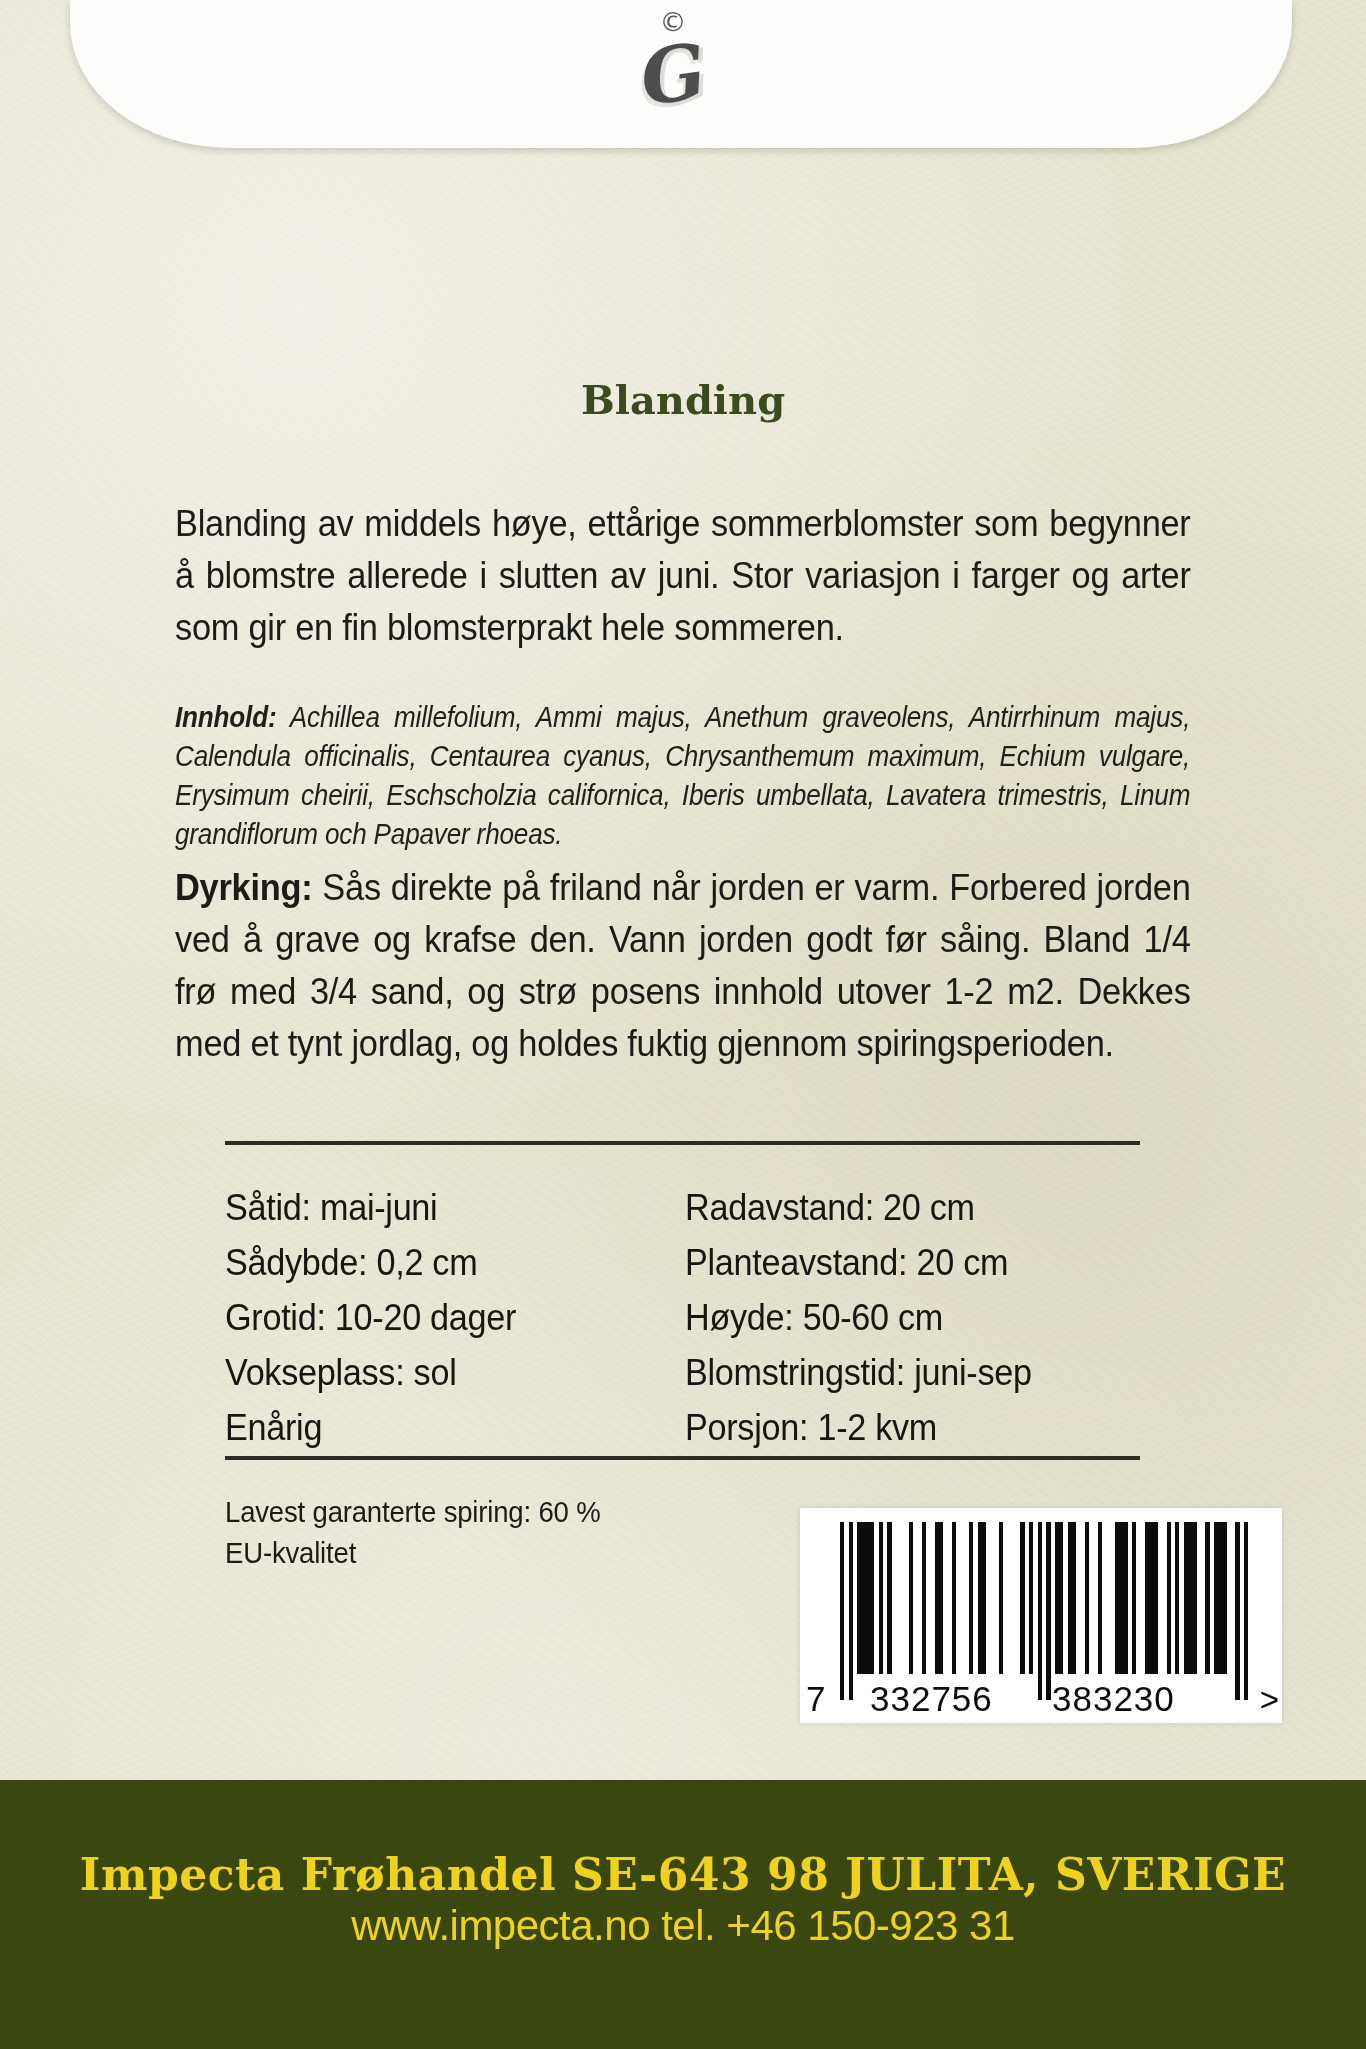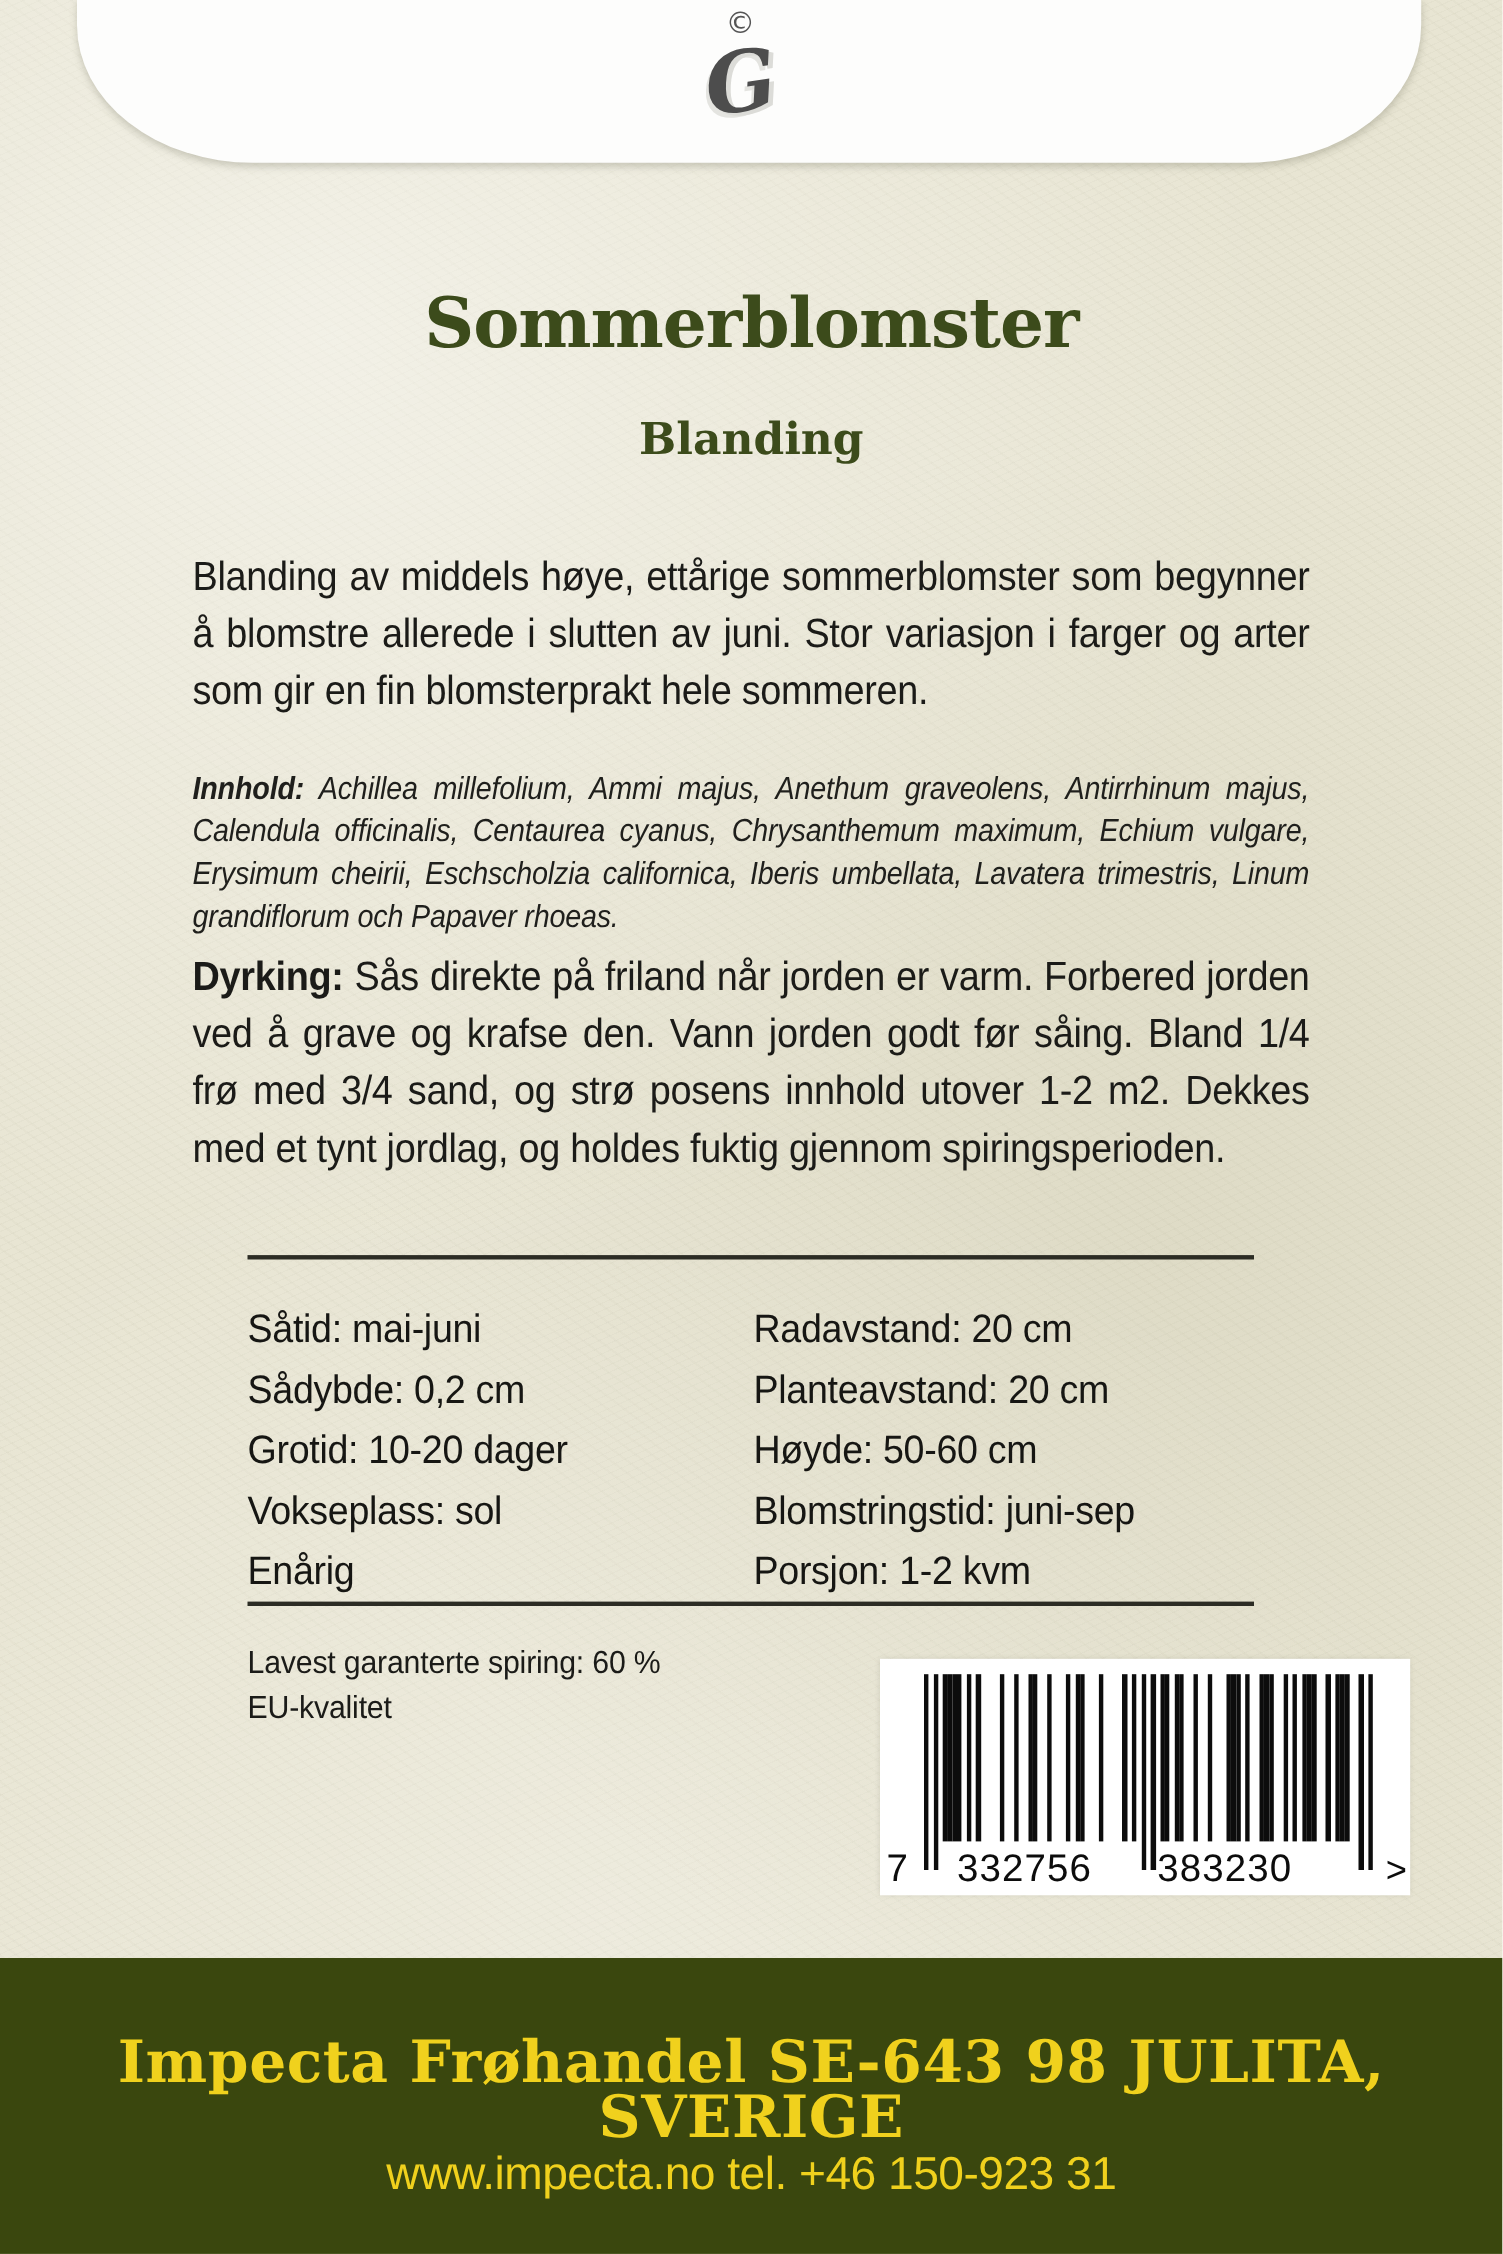--- a/index.html
+++ b/index.html
@@ -100,39 +100,38 @@
   .bc-group1{left:70px;}
   .bc-group2{left:252px;}
   .bc-suffix{right:2px;font-size:33px;}
   .footer{
     position:absolute;top:1780px;left:0;width:1366px;height:269px;
     background:#3a470e;text-align:center;
   }
   .footer-line1{
     padding-top:70px;
     font-family:"DejaVu Serif", serif;font-weight:bold;
-    font-size:53px;line-height:50px;letter-spacing:0.5px;color:#f0d11d;
+    font-size:44px;line-height:50px;letter-spacing:0.5px;color:#f0d11d;
   }
   .footer-line2{
     font-size:42px;line-height:52px;letter-spacing:-0.5px;color:#f0d11d;
   }
 </style>
 </head>
 <body>
 
 <div id="packet">
 
   <div class="flap-notch"></div>
 
   <div class="logo">
     <span class="copyright">©</span>
     <span class="gmark">G</span>
   </div>
 
-  <div class="title">Sommerblomster</div>
   <div class="subtitle">Blanding</div>
 
   <div class="desc condensed">Blanding av middels høye, ettårige sommerblomster som begynner å blomstre allerede i slutten av juni. Stor variasjon i farger og arter som gir en fin blomsterprakt hele sommeren.</div>
 
   <div class="contents"><span class="lbl">Innhold:</span> <span>Achillea millefolium, Ammi majus, Anethum graveolens, Antirrhinum majus, Calendula officinalis, Centaurea cyanus, Chrysanthemum maximum, Echium vulgare, Erysimum cheirii, Eschscholzia californica, Iberis umbellata, Lavatera trimestris, Linum grandiflorum och Papaver rhoeas.</span></div>
 
   <div class="cult condensed"><b>Dyrking:</b> <span>Sås direkte på friland når jorden er varm. Forbered jorden ved å grave og krafse den. Vann jorden godt før såing. Bland 1/4 frø med 3/4 sand, og strø posens innhold utover 1-2 m2. Dekkes med et tynt jordlag, og holdes fuktig gjennom spiringsperioden.</span></div>
 
   <div class="rule rule1"></div>
 

